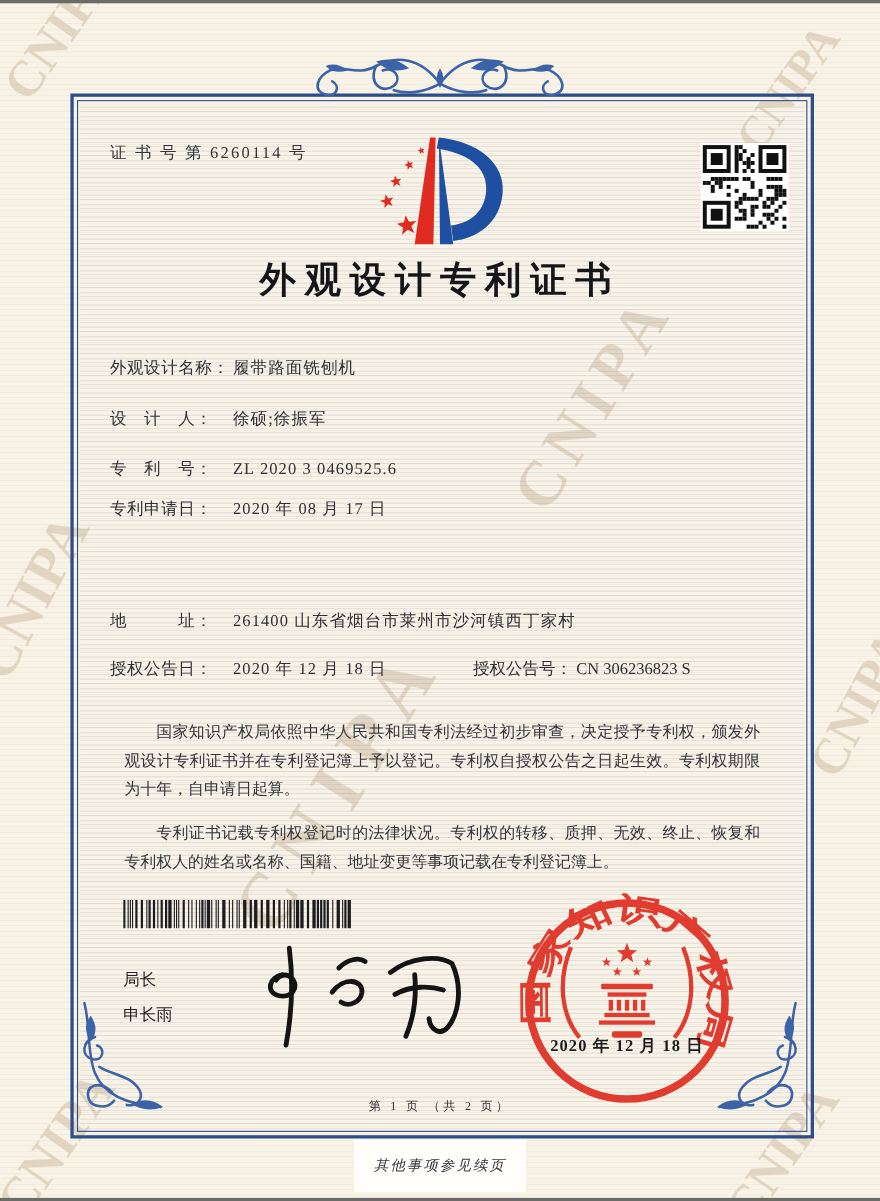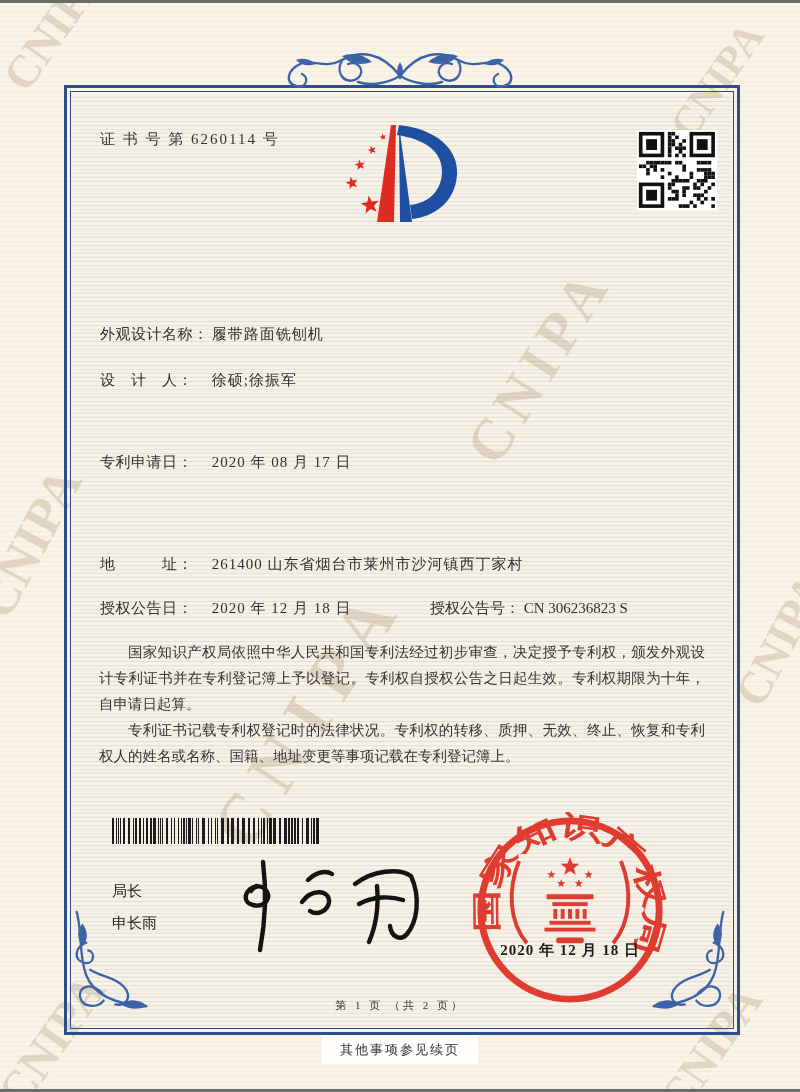--- a/index.html
+++ b/index.html
@@ -45,36 +45,36 @@
 
   .row{position:absolute;left:100px;font-size:15px;color:#2f2f35;white-space:nowrap;}
   .row .lab{display:inline-block;width:108px;letter-spacing:0.5px;}
   .row .val{letter-spacing:1px;}
   .r0{top:325px}.r1{top:371px}.r2{top:417px}.r3{top:453px}.r4{top:509px}.r5{top:555px}
   .r6{top:599px}
   .grant-no{position:absolute;left:430px;top:599px;font-size:15px;white-space:nowrap;color:#2f2f35;}
 
   .paras{position:absolute;left:99px;top:639px;width:606px;font-size:14.5px;
          line-height:1.8;color:#33333a;text-align:justify;}
-  .paras p{margin:0;text-indent:2em;}
+  .paras p{margin:14px;text-indent:2em;}
 
   .barcode{position:absolute;left:112px;top:818px;width:210px;height:26px;}
 
   .signer{position:absolute;left:112px;top:875px;font-family:"Liberation Sans","DejaVu Sans",sans-serif;
           font-size:15px;font-weight:normal;color:#222;line-height:2.1;}
   .signature{position:absolute;left:205px;top:850px;width:240px;height:112px;}
 
   .seal{position:absolute;left:472px;top:812px;width:196px;height:196px;opacity:0.95;}
   .seal-date{position:absolute;left:472px;top:941px;width:196px;text-align:center;
              font-size:15px;font-weight:bold;color:#1c1c1c;letter-spacing:1px;white-space:nowrap;}
 
   .page-info{position:absolute;left:0;right:0;top:998px;text-align:center;
              font-size:11px;letter-spacing:3px;color:#33333a;}
   .footer-note{position:absolute;left:50%;transform:translateX(-50%);top:1036px;
-               background:#fffefb;padding:5px 18px;font-size:13px;letter-spacing:2px;color:#33333a;}
+               background:#fffefb;padding:15px 18px;font-size:13px;letter-spacing:2px;color:#33333a;font-style:italic;}
 
   .orn-stroke{stroke:#3c63a8;fill:none;stroke-width:2.4;stroke-linecap:round;}
   .orn-fill{fill:#3c63a8;stroke:none;}
   .sig-stroke{stroke:#141414;fill:none;stroke-width:4.4;stroke-linecap:round;stroke-linejoin:round;}
 </style>
 </head>
 <body>
 
 <div class="page">
   <div class="scan-edge top"></div>
@@ -242,28 +242,33 @@
         <rect x="5.8" y="5.8" width="19" height="19" fill="#fff"></rect>
         <rect x="9.6" y="9.6" width="11.399999999999999" height="11.399999999999999" fill="#111"></rect>
         <rect x="55.199999999999996" y="2" width="26.599999999999998" height="26.599999999999998" fill="#111"></rect>
         <rect x="59" y="5.8" width="19" height="19" fill="#fff"></rect>
         <rect x="62.8" y="9.6" width="11.399999999999999" height="11.399999999999999" fill="#111"></rect>
         <rect x="2" y="55.199999999999996" width="26.599999999999998" height="26.599999999999998" fill="#111"></rect>
         <rect x="5.8" y="59" width="19" height="19" fill="#fff"></rect>
         <rect x="9.6" y="62.8" width="11.399999999999999" height="11.399999999999999" fill="#111"></rect>
       </svg>
 
+    <div class="title">外观设计专利证书</div>
 
     <div class="row r1">
       <span class="lab">设　计　人：</span>
       <span class="val">徐硕;徐振军</span>
     </div>
     <div class="row r0">
       <span class="lab">外观设计名称：</span>
       <span class="val">履带路面铣刨机</span>
+    </div>
+    <div class="row r2">
+      <span class="lab">专　利　号：</span>
+      <span class="val">ZL 2020 3 0469525.6</span>
     </div>
     <div class="row r3">
       <span class="lab">专利申请日：</span>
       <span class="val">2020 年 08 月 17 日</span>
     </div>
     <div class="row r5">
       <span class="lab">地　　　址：</span>
       <span class="val">261400 山东省烟台市莱州市沙河镇西丁家村</span>
     </div>
     <div class="row r6">

